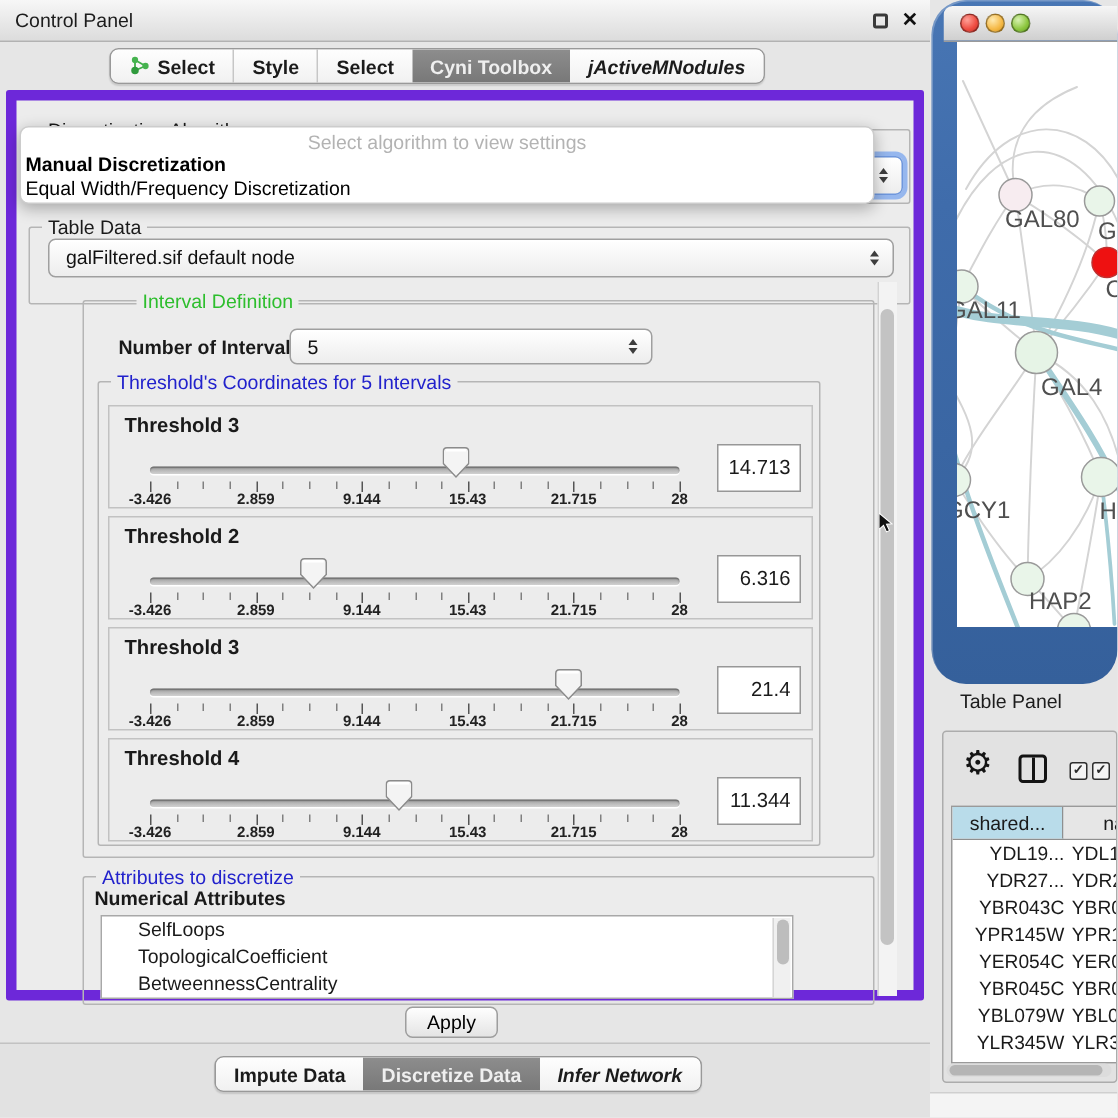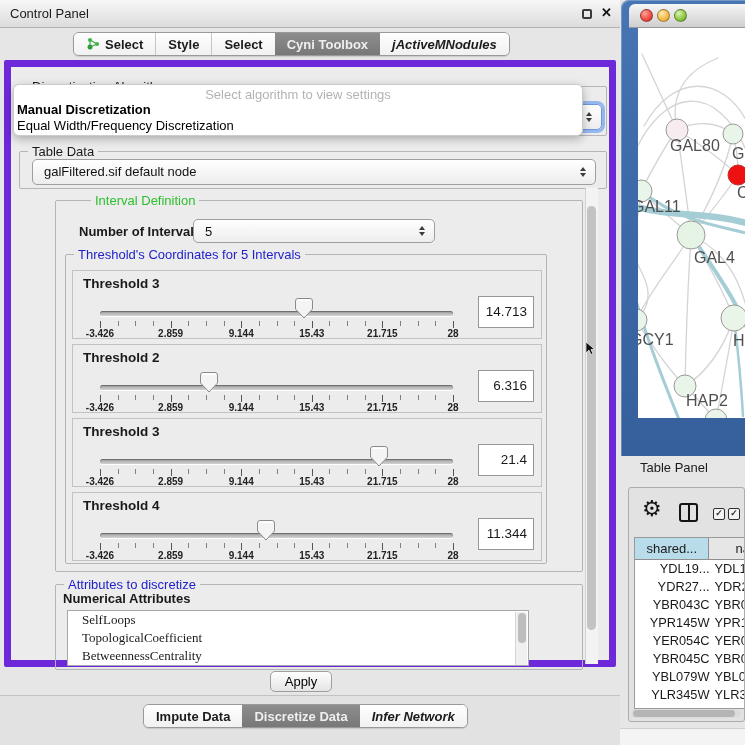--- a/index.html
+++ b/index.html
@@ -55,32 +55,32 @@
   .thumb { position:absolute; top:27px; }
   .tick { position:absolute; top:50px; width:1px; height:5px; background:#808080; }
   .tick.major { height:7px; background:#555; }
   .tickl { position:absolute; top:57px; width:46px; text-align:center; font-size:10px; font-weight:bold; color:#222; }
   .th-value { position:absolute; left:405px; top:25px; width:56px; height:32px; background:#fff; border:1px solid #979797;
     font-size:13.5px; text-align:right; line-height:30px; padding-right:6px; }
 
   #noi-label { position:absolute; left:72px; top:217px; font-weight:bold; font-size:13px; }
   #attr-label { position:absolute; left:56px; top:584px; font-weight:bold; font-size:13px; }
   #attr-list { position:absolute; left:60px; top:603px; width:462px; height:56px; background:#fff; border:1px solid #a8a8a8; overflow:hidden; }
-  .attr-item { font-size:13px; line-height:18px; padding-left:14px; white-space:nowrap;font-family:Liberation Serif, serif; }
+  .attr-item { font-size:13px; line-height:18px; padding-left:24px; white-space:nowrap; }
   #attr-sb { position:absolute; right:1px; top:1px; width:12px; height:54px; background:#f0f0f0; border-left:1px solid #d5d5d5; }
   #attr-sb .t { position:absolute; left:2px; top:1px; width:8px; height:30px; background:#bdbdbd; border-radius:4px; }
 
   #apply { position:absolute; left:270px; top:671px; width:62px; height:21px; background:linear-gradient(#fefefe,#e4e4e4);
     border:1px solid #9e9e9e; border-radius:5px; font-size:13px; font-family:"Liberation Sans",sans-serif; }
   #bottom-strip { position:absolute; left:0; top:695px; width:620px; height:50px; background:#e2e2e2; border-top:1px solid #c2c2c2; }
 
   
   #net-window { position:absolute; left:621px; top:0; width:124px; height:456px;
     background:linear-gradient(180deg,#4876b4 0%, var(--window-frame-blue) 30%, #35609b 100%);
-    border-top-left-radius:8px; box-shadow:inset 1px 1px 0 rgba(255,255,255,.25); }
+    border-top-left-radius:8px; box-shadow:inset 1px 1px 0 rgba(255,255,255,.25);border-radius:23px; }
   #net-titlebar { position:absolute; left:8px; top:4px; right:0; height:24px;
     background:linear-gradient(#f6f6f6,#cfcfcf); border-top-left-radius:6px; border-bottom:1px solid #9a9a9a; }
   .light { position:absolute; top:5px; width:13px; height:13px; border-radius:50%; border:1px solid rgba(0,0,0,.35); }
   .light.red { left:11px; background:radial-gradient(circle at 35% 30%, #ffa198, #ee4b40 60%, #b93229); }
   .light.yellow { left:28px; background:radial-gradient(circle at 35% 30%, #ffeab0, #f5b844 60%, #cf9422); }
   .light.green { left:45px; background:radial-gradient(circle at 35% 30%, #d8f2b2, #8cc63e 60%, #649d27); }
   #net-canvas { position:absolute; left:17px; top:28px; width:107px; height:390px; background:#fff; overflow:hidden; }
 
   
   #tp-label { position:absolute; left:640px; top:460px; font-size:13px; color:#1c1c1c; }
@@ -146,21 +146,21 @@
     <div class="grp" style="left:8px; top:19px; width:588px; height:50px;">
       <span class="gt">Discretization Algorithm</span>
       <div class="combo focus-ring" style="left:12px; top:17px; width:570px; height:26px;">
         <span class="arrows">
             <span class="arr-up"></span>
             <span class="arr-dn"></span>
           </span>
       </div>
     </div>
 
-    <div class="grp" style="left:8px; top:84px; width:588px; height:38px;">
+    <div class="grp" style="left:8px; top:84px; width:588px; height:52px;">
       <span class="gt">Table Data</span>
       <div class="combo" style="left:12px; top:7px; width:564px; height:26px;">
         <span class="val">galFiltered.sif default node</span>
         <span class="arrows">
             <span class="arr-up"></span>
             <span class="arr-dn"></span>
           </span>
       </div>
     </div>
 

